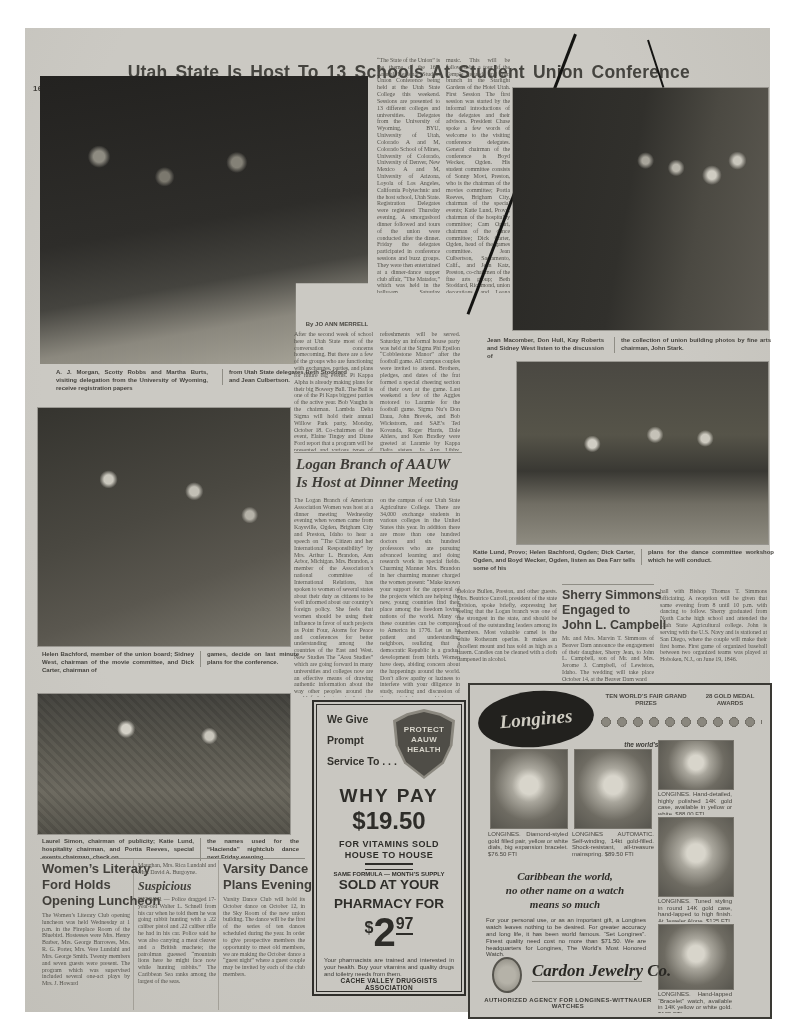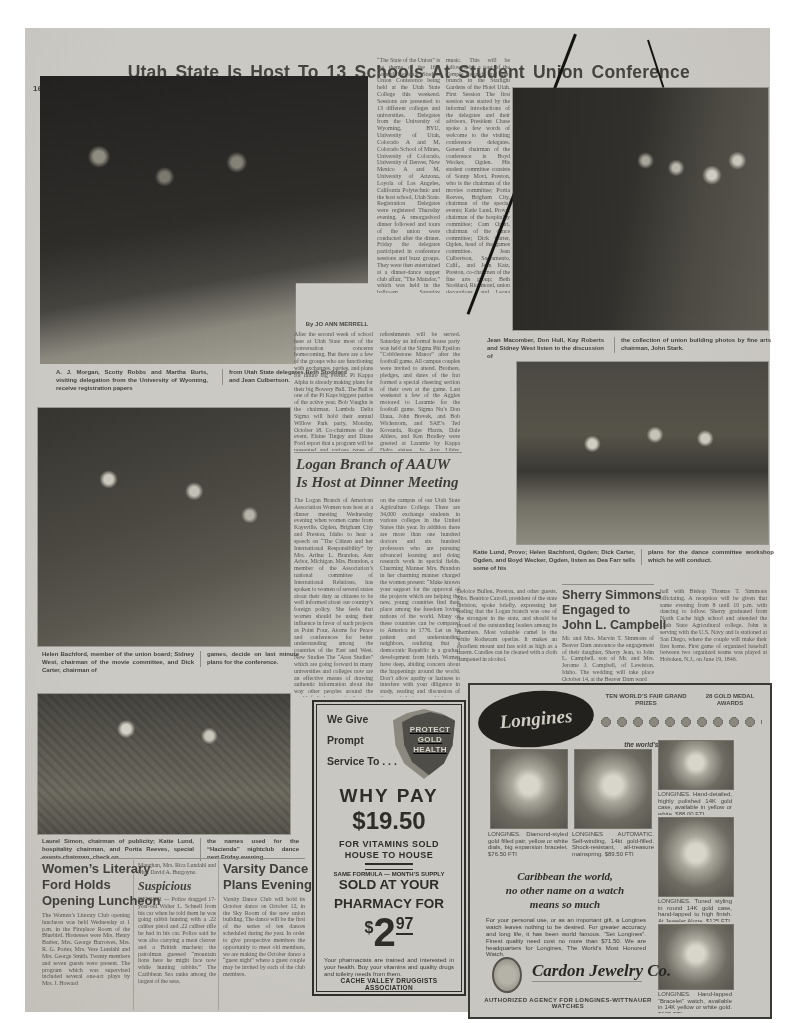--- a/index.html
+++ b/index.html
@@ -150,24 +150,24 @@
     <div class="abs h-sub" style="left:198px;top:834px;font-size:13px;">Varsity Dance Club</div>
     <div class="abs h-sub" style="left:198px;top:850px;font-size:13px;">Plans Evening</div>
     <div class="abs body6" style="left:198px;top:868px;width:82px;height:114px;">Varsity Dance Club will hold its October dance on October 12, in the Sky Room of the new union building. The dance will be the first of the series of ten dances scheduled during the year.   In order to give prospective members the opportunity to meet old members, we are making the October dance a “guest night” where a guest couple may be invited by each of the club members.</div>
 
     <div class="adbox" style="left:287px;top:672px;width:150px;height:292px;">
       <div class="ad-inner">
         <div class="abs ph-we" style="left:10px;top:8px;">We Give</div>
         <div class="abs ph-we" style="left:10px;top:29px;">Prompt</div>
         <div class="abs ph-we" style="left:10px;top:50px;">Service To . . .</div>
         <div class="shield shield-outer" style="left:76px;top:4px;width:62px;height:70px;">
-          <div class="shield shield-inner" style="left:9px;top:3px;width:56px;height:64px;text-decoration:underline;">
+          <div class="shield shield-inner" style="left:3px;top:3px;width:56px;height:64px;">
             <div class="shield-txt">
               <div>PROTECT</div>
-              <div>GOLD</div>
+              <div>AAUW</div>
               <div>HEALTH</div>
             </div>
           </div>
         </div>
         <div class="abs ph-big" style="top:80px;font-size:19px;letter-spacing:2px;">WHY PAY</div>
         <div class="abs ph-big" style="top:102px;font-size:24px;">$19.50</div>
         <div class="abs ph-big" style="top:134px;font-size:9px;letter-spacing:.5px;">FOR VITAMINS SOLD</div>
         <div class="abs ph-big" style="top:145px;font-size:9px;letter-spacing:.5px;">HOUSE TO HOUSE</div>
         <div class="abs" style="left:48px;top:158px;width:48px;height:4px;border-top:2px solid #2e2d29;border-bottom:1px solid #2e2d29;"></div>
         <div class="abs ph-big" style="top:166px;font-size:6px;">SAME FORMULA  —  MONTH’S SUPPLY</div>

